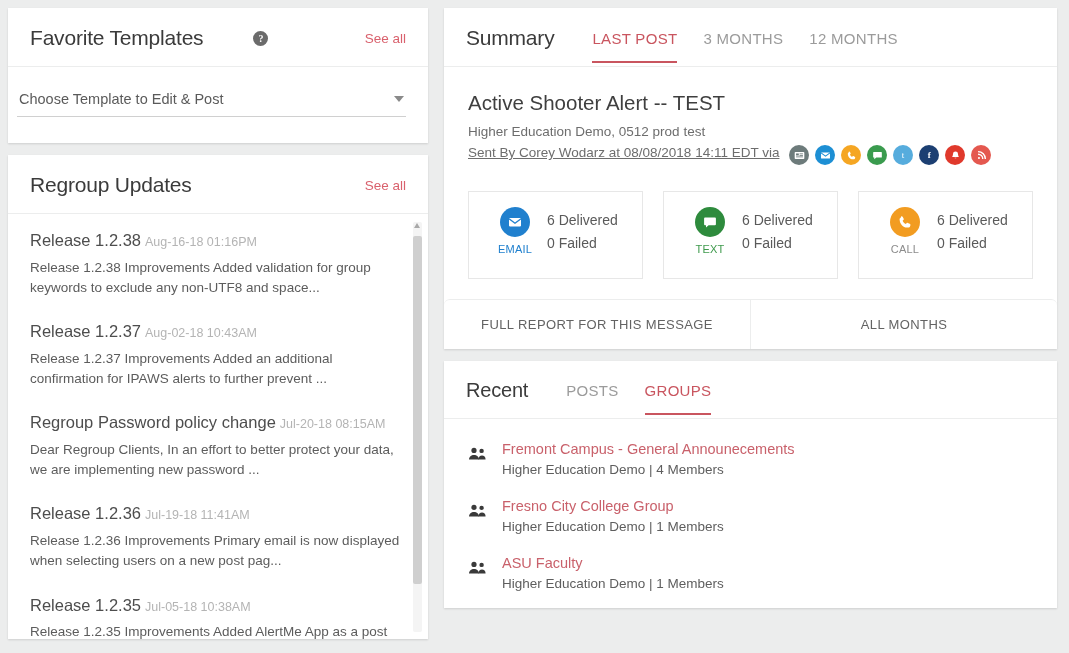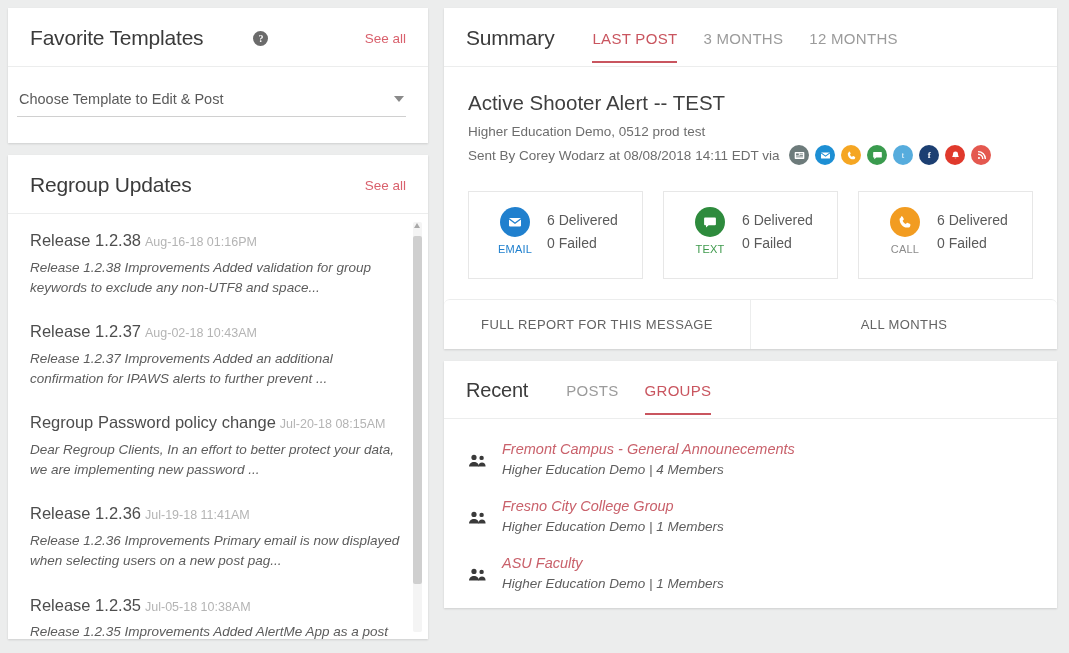--- a/index.html
+++ b/index.html
@@ -108,21 +108,20 @@
   .update-date {
     font-size: 12.5px;
     color: #b4b4b4;
     margin-left: 4px;
   }
   .update-body {
     font-size: 13.5px;
     color: #5c5c5c;
     line-height: 1.5;
     max-width: 372px;
-    font-style: italic;
   }
 
   .scrollbar {
     position: absolute;
     right: 6px; top: 8px;
     width: 9px;
     height: 410px;
     background: #f4f4f4;
     border-radius: 2px;
   }
@@ -167,22 +166,22 @@
   }
   .post-sub {
     font-size: 13.5px;
     color: #6d6d6d;
     margin-bottom: 6px;
   }
   .post-sent {
     font-size: 13.5px;
     color: #6d6d6d;
     display: flex;
-    align-items: center;
     flex-wrap: wrap;
+    text-decoration: underline;
   }
   .chan-icons { display: flex; gap: 6px; margin-left: 10px; }
   .chan {
     width: 20px; height: 20px;
     border-radius: 50%;
     display: flex;
     align-items: center;
     justify-content: center;
     cursor: pointer;
   }
@@ -242,23 +241,22 @@
     letter-spacing: 0.4px;
     color: #636363;
     cursor: pointer;
   }
   .report-btn + .report-btn { border-left: 1px solid #eceded; }
 
   
   .recent-list { padding: 12px 0 6px 0; }
   .group-row {
     display: flex;
-    align-items: center;
+    align-items: flex-start;
     padding: 10px 8px 10px 24px;
-    font-style: italic;
   }
   .people-icon { width: 26px; flex: 0 0 26px; padding-top: 6px; }
   .group-info { margin-left: 8px; }
   .group-name {
     font-size: 14.5px;
     color: #c9616b;
     text-decoration: none;
     cursor: pointer;
     display: block;
     margin-bottom: 3px;

